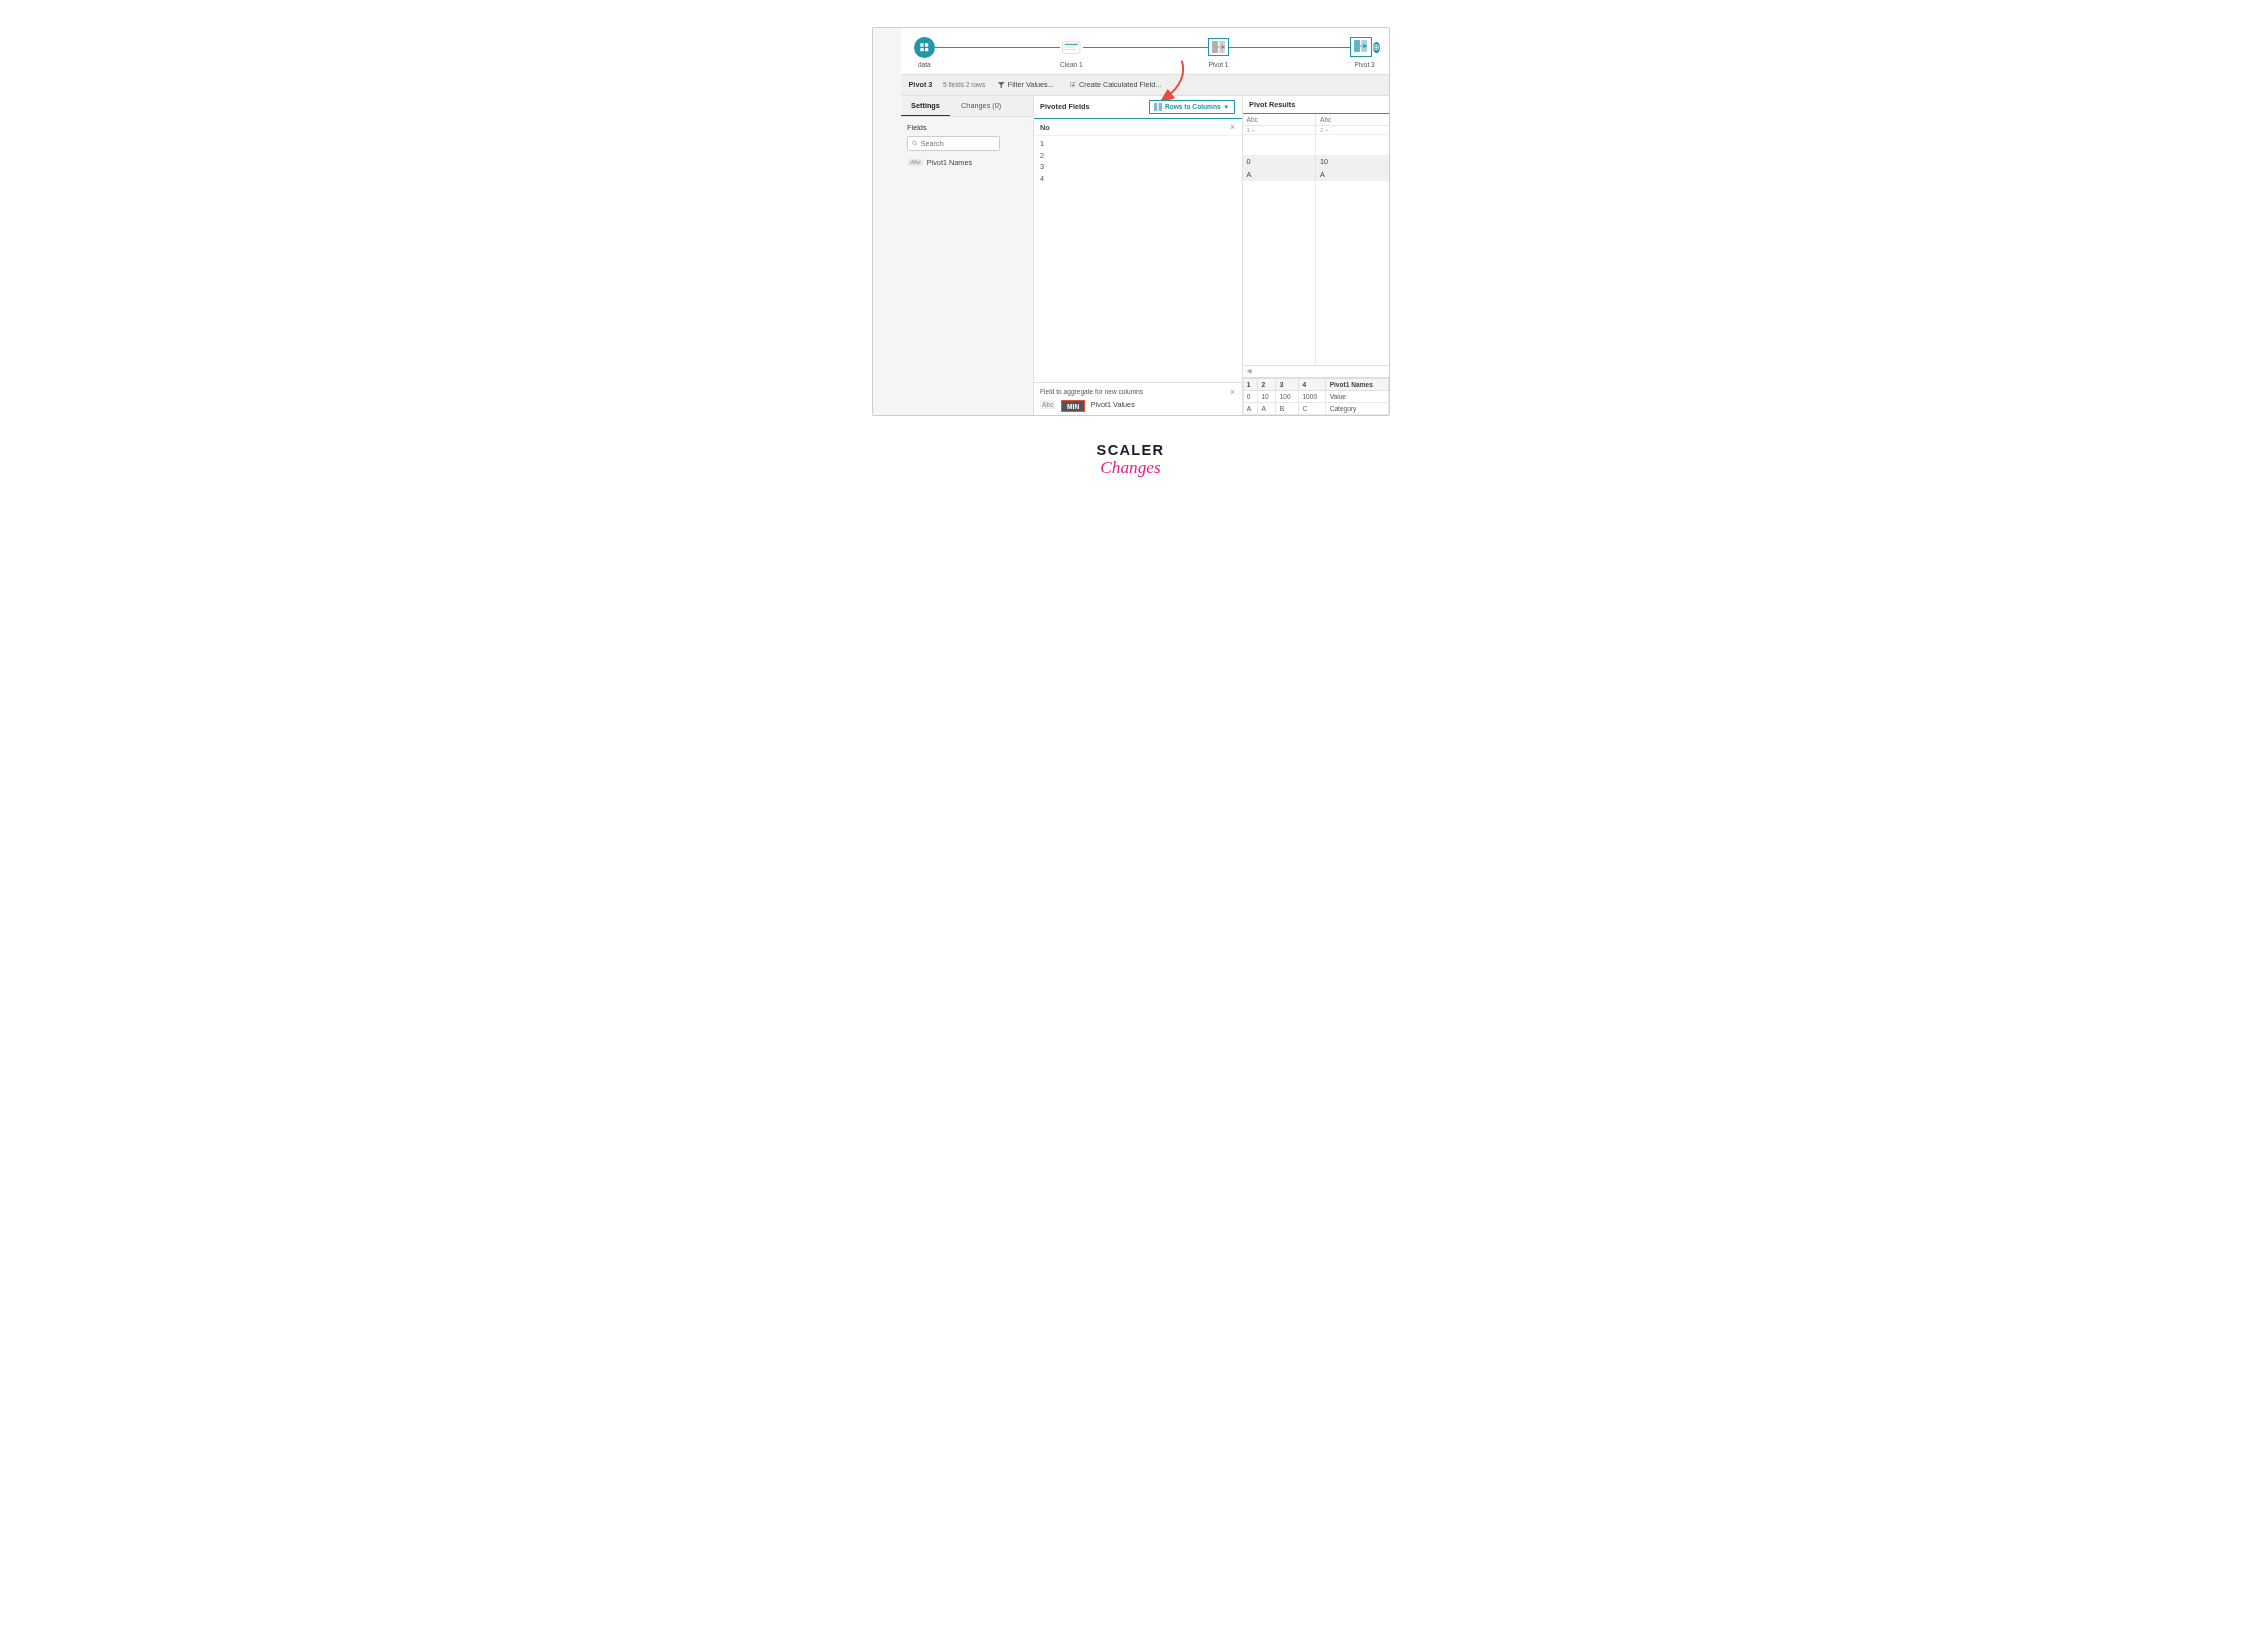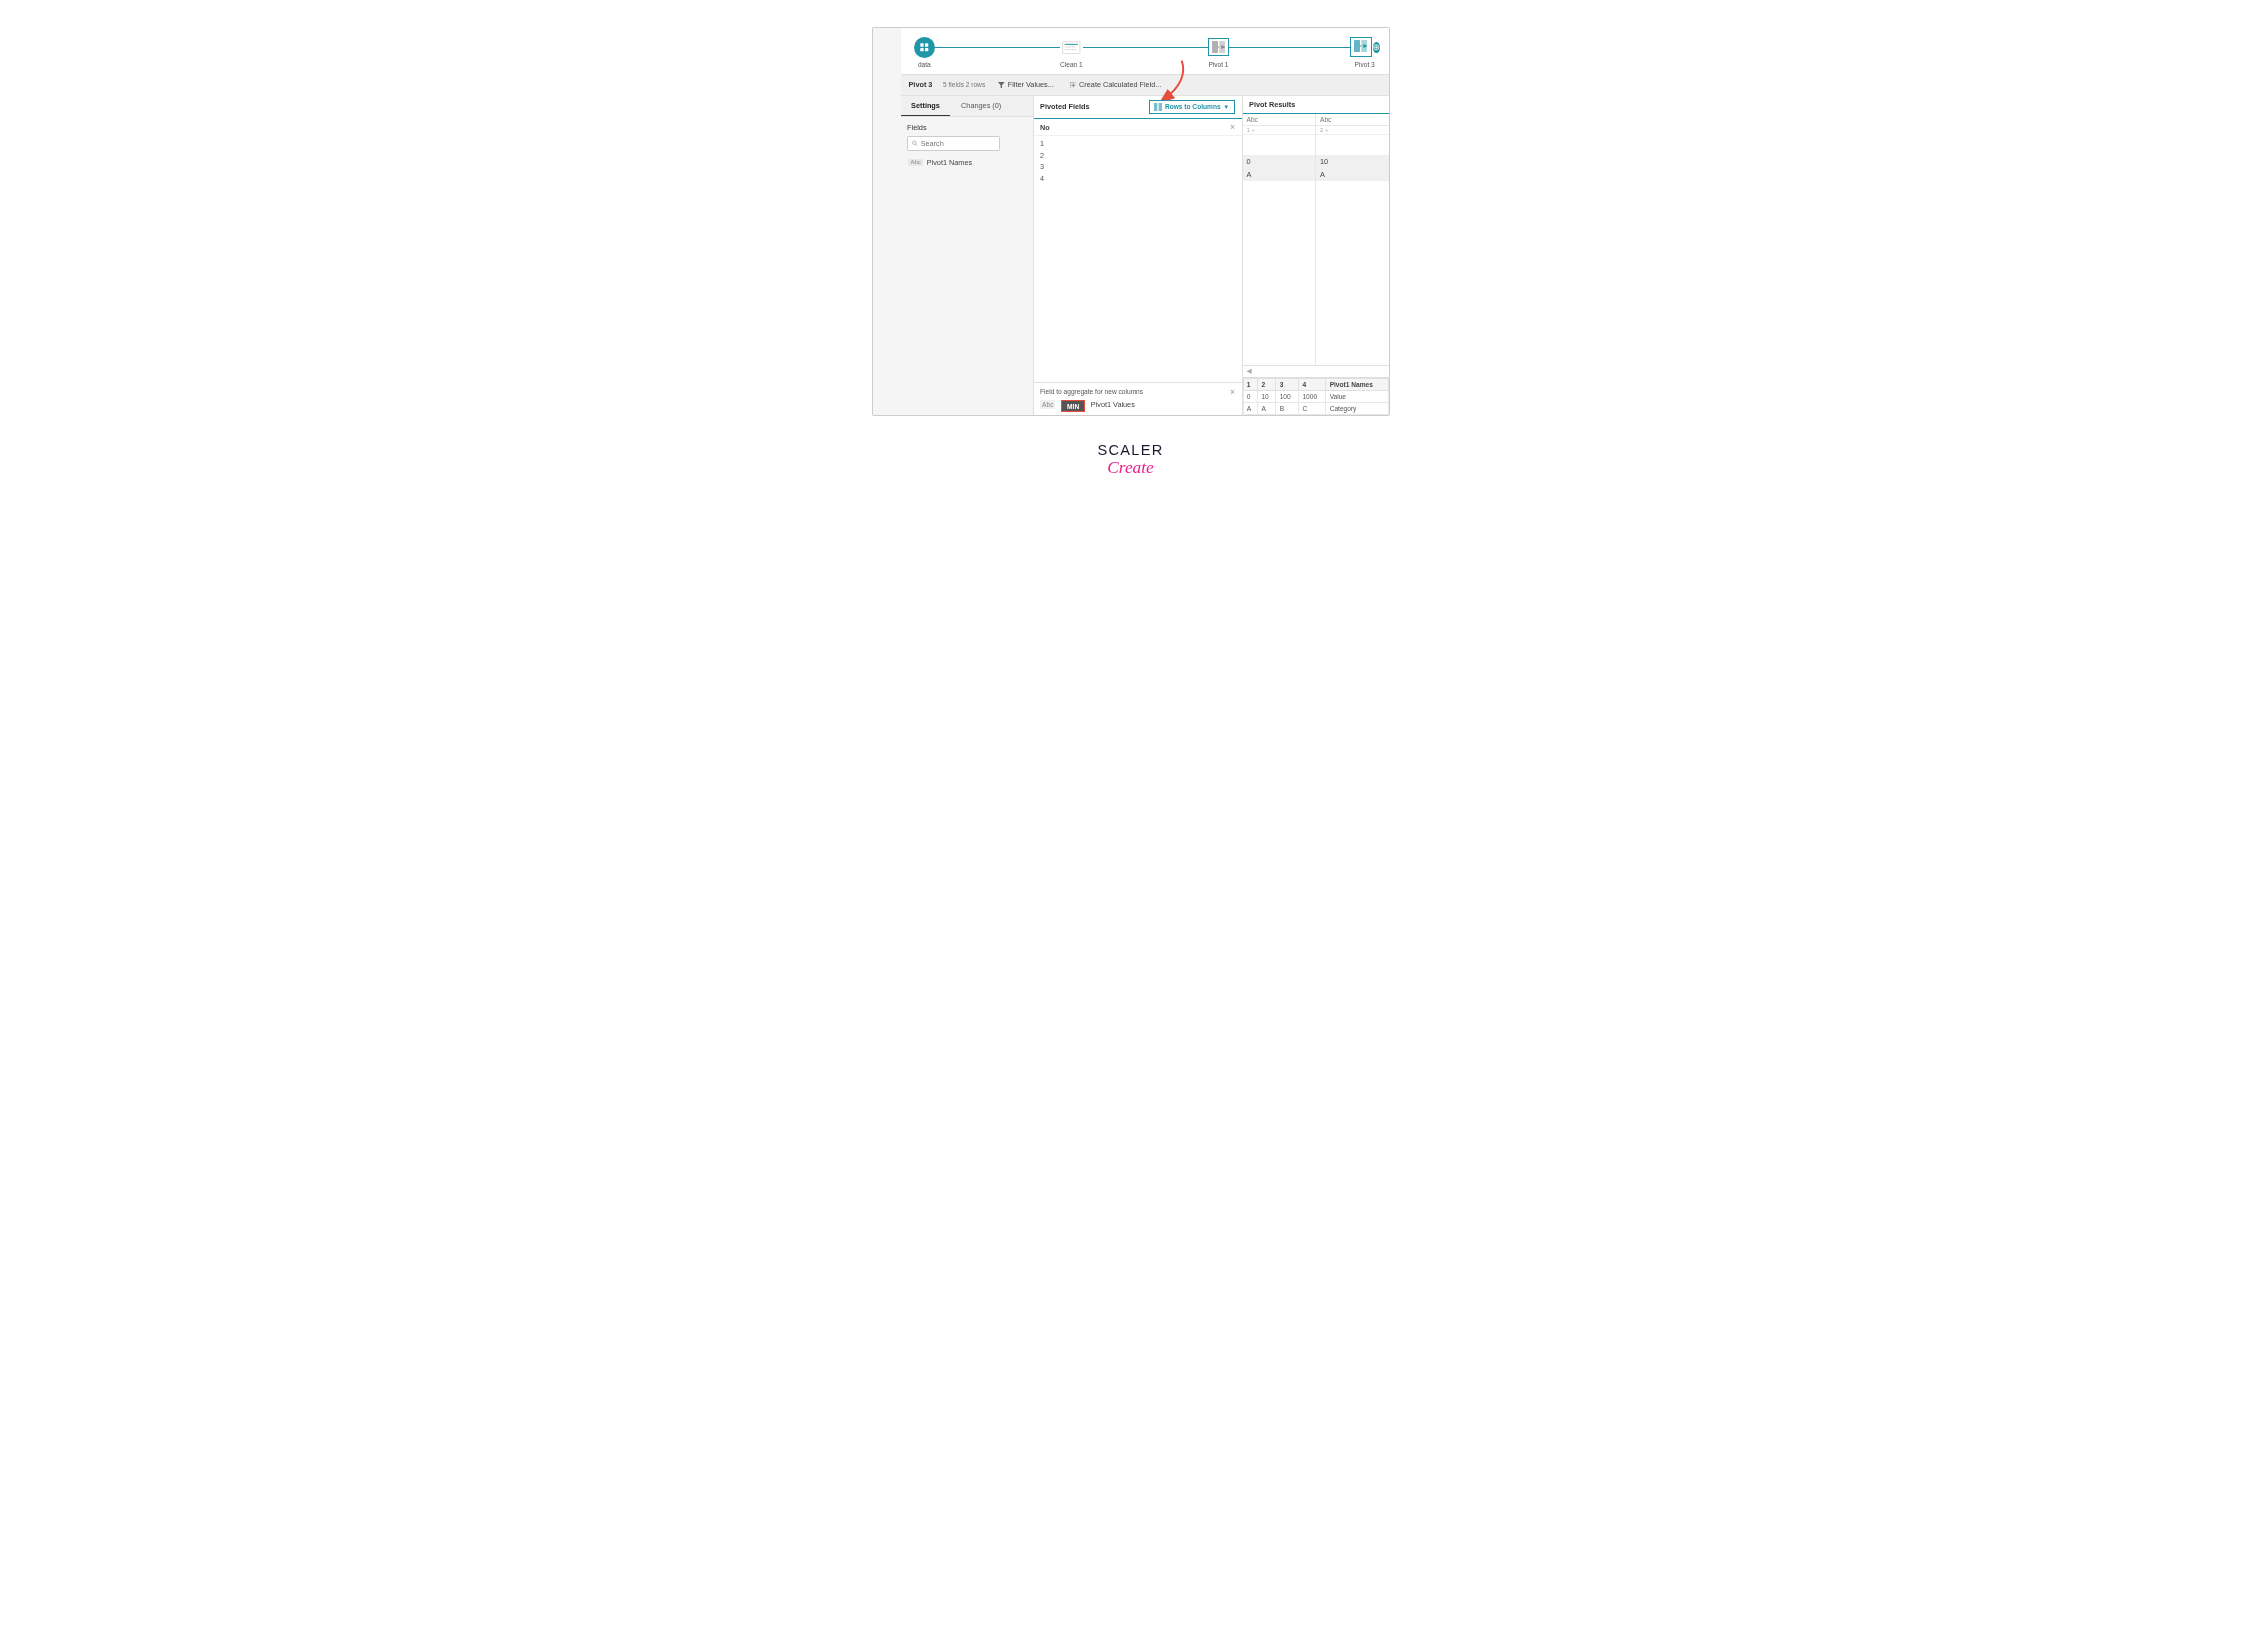--- a/index.html
+++ b/index.html
@@ -362,21 +362,21 @@
       color: #555;
     }
 
     
     .branding {
       margin-top: 26.6px;
       text-align: center;
     }
     .branding-scaler {
       font-size: 14.6px;
-      font-weight: 400;
+      font-weight: 700;
       letter-spacing: 1.3px;
       color: #1a1a2e;
     }
     .branding-topics {
       font-family: 'Georgia', serif;
       font-size: 17.3px;
       color: #e91e8c;
       font-style: italic;
       font-weight: 400;
       line-height: 1.1;
@@ -611,15 +611,15 @@
             </tr>
           </tbody>
         </table>
       </div>
     </div>
   </div>
 </div>
 
 <div class="branding">
   <div class="branding-scaler">SCALER</div>
-  <div class="branding-topics">Create</div>
+  <div class="branding-topics">Changes</div>
 </div>
 
 
 </body></html>

